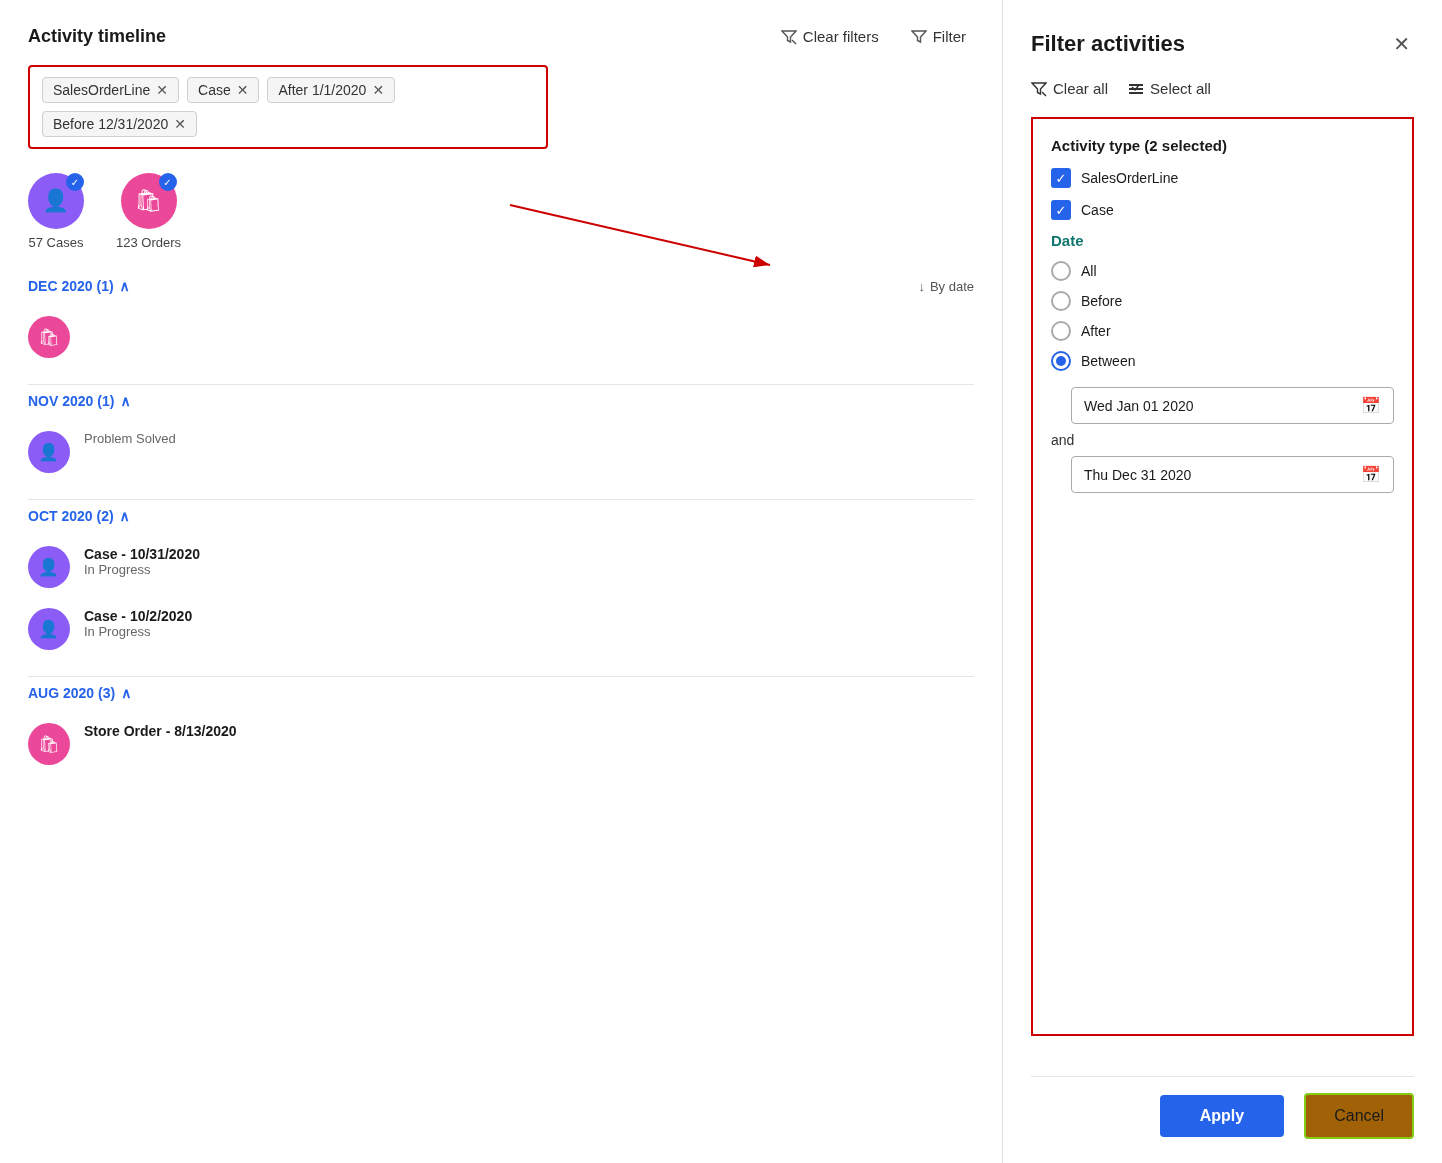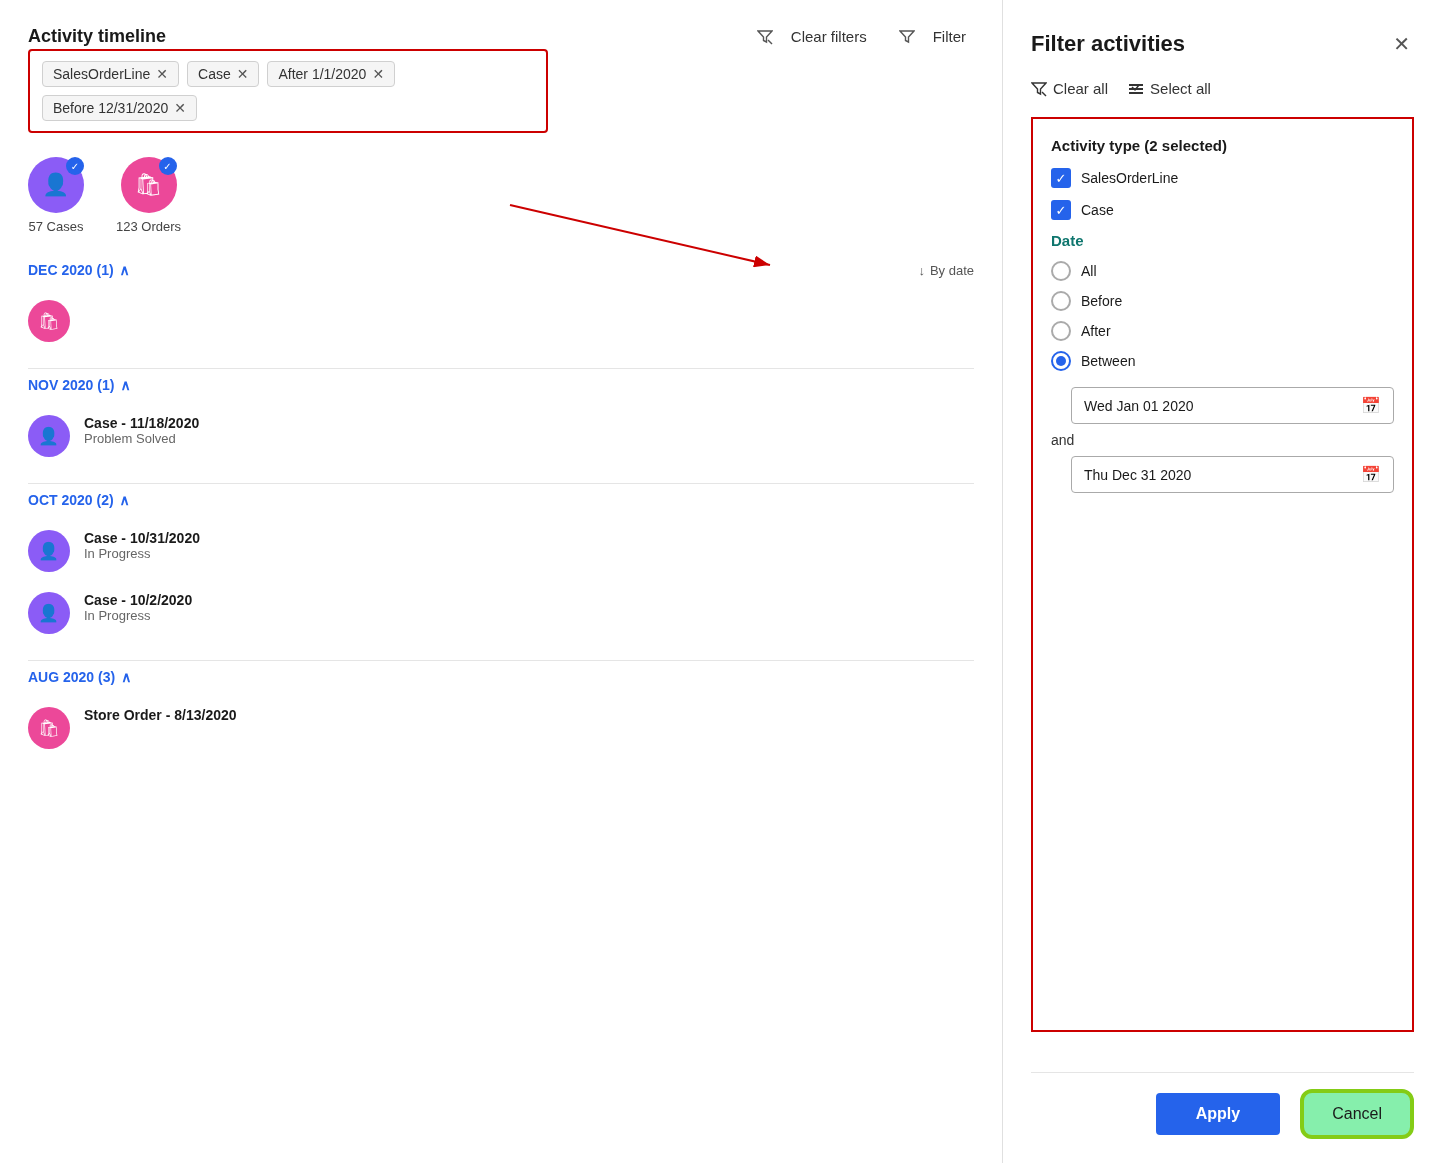--- a/index.html
+++ b/index.html
@@ -17,39 +17,39 @@
       flex: 1;
       background: #fff;
       padding: 24px 28px;
       position: relative;
     }
 
     .activity-header {
       display: flex;
       align-items: center;
       justify-content: space-between;
-      margin-bottom: 0;
+      margin-bottom: 16px;
     }
 
     .activity-title {
       font-size: 18px;
       font-weight: 600;
       color: #1a1a1a;
     }
 
     .header-actions {
       display: flex;
       align-items: center;
       gap: 16px;
     }
 
     .header-btn {
       display: flex;
       align-items: center;
-      gap: 18px;
+      gap: 6px;
       background: none;
       border: none;
       cursor: pointer;
       font-size: 15px;
       color: #333;
       padding: 4px 8px;
     }
 
     
     .filter-tags {
@@ -405,24 +405,24 @@
       color: #fff;
       border: none;
       border-radius: 4px;
       padding: 12px 40px;
       font-size: 16px;
       font-weight: 600;
       cursor: pointer;
     }
 
     .btn-cancel {
-      background: #86efac;
-      color: #1a1a1a;
-      border: 4px solid #84cc16;
-      border-radius: 12px;
+      background: #a16207;
+      color: #1a1a1a;
+      border: 2px solid #84cc16;
+      border-radius: 4px;
       padding: 12px 28px;
       font-size: 16px;
       cursor: pointer;
     }
 
     
     svg.arrow-svg {
       overflow: visible;
     }
   </style>
@@ -509,21 +509,20 @@
     <div class="timeline-month-header">
       <span class="timeline-month-label">
         NOV 2020 (1) <span>∧</span>
       </span>
     </div>
     <div class="timeline-item">
       <div class="timeline-icon purple">
         <span class="timeline-icon-glyph">👤</span>
       </div>
       <div class="timeline-content">
-        <div class="timeline-item-title">Case - 11/18/2020</div>
         <div class="timeline-item-sub">Problem Solved</div>
       </div>
     </div>
   </div>
 
   <div class="divider"></div>
 
   <div class="timeline-section">
     <div class="timeline-month-header">
       <span class="timeline-month-label">

